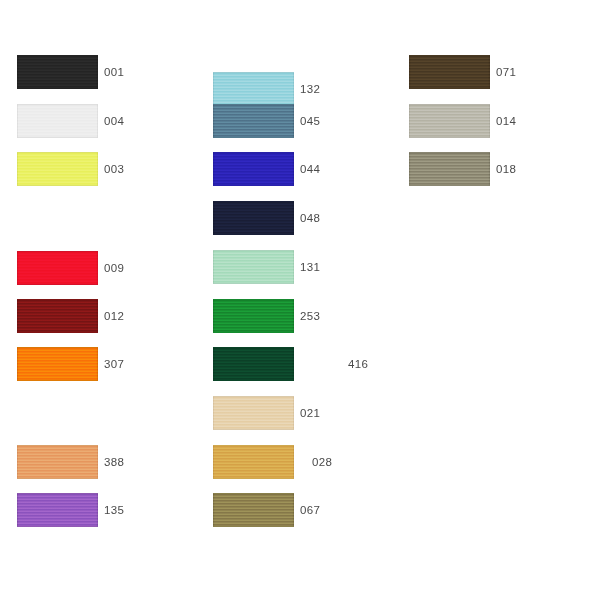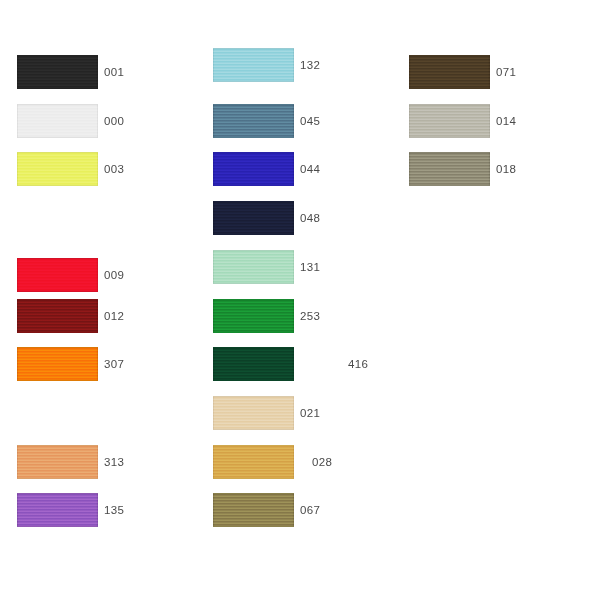--- a/index.html
+++ b/index.html
@@ -74,49 +74,49 @@
 <body style="background: rgb(255, 255, 255);">
 
 <div id="chart">
     <div class="column" style="left: 0px;">
       <div class="swatch-row" style="top: 55px;">
         <div class="swatch" title="black" style="background-color: rgb(38, 38, 38); width: 81px; height: 34px; left: 17px;"></div>
         <div class="swatch-label" style="left: 104px; height: 34px; line-height: 34px; color: rgb(74, 74, 74);">001</div>
       </div>
       <div class="swatch-row" style="top: 103.7px;">
         <div class="swatch light" title="white" style="background-color: rgb(236, 236, 236); width: 81px; height: 34px; left: 17px;"></div>
-        <div class="swatch-label" style="left: 104px; height: 34px; line-height: 34px; color: rgb(74, 74, 74);">000</div>
+        <div class="swatch-label" style="left: 104px; height: 34px; line-height: 34px; color: rgb(74, 74, 74);">004</div>
       </div>
       <div class="swatch-row" style="top: 152.4px;">
         <div class="swatch light" title="fluorescent-yellow" style="background-color: rgb(233, 240, 96); width: 81px; height: 34px; left: 17px;"></div>
         <div class="swatch-label" style="left: 104px; height: 34px; line-height: 34px; color: rgb(74, 74, 74);">003</div>
       </div>
-      <div class="swatch-row" style="top: 258px; text-align: center;">
+      <div class="swatch-row" style="top: 251px; text-align: center;">
         <div class="swatch" title="red" style="background-color: rgb(242, 18, 41); width: 81px; height: 34px; left: 17px;"></div>
         <div class="swatch-label" style="left: 104px; height: 34px; line-height: 34px; color: rgb(74, 74, 74);">009</div>
       </div>
       <div class="swatch-row" style="top: 298.5px;">
         <div class="swatch" title="dark-burgundy" style="background-color: rgb(124, 21, 21); width: 81px; height: 34px; left: 17px;"></div>
         <div class="swatch-label" style="left: 104px; height: 34px; line-height: 34px; color: rgb(74, 74, 74);">012</div>
       </div>
       <div class="swatch-row" style="top: 347.2px;">
         <div class="swatch" title="orange" style="background-color: rgb(249, 119, 8); width: 81px; height: 34px; left: 17px;"></div>
         <div class="swatch-label" style="left: 104px; height: 34px; line-height: 34px; color: rgb(74, 74, 74);">307</div>
       </div>
       <div class="swatch-row" style="top: 444.6px;">
         <div class="swatch light" title="light-apricot" style="background-color: rgb(231, 155, 98); width: 81px; height: 34px; left: 17px;"></div>
-        <div class="swatch-label" style="left: 104px; height: 34px; line-height: 34px; color: rgb(74, 74, 74);">313</div>
+        <div class="swatch-label" style="left: 104px; height: 34px; line-height: 34px; color: rgb(74, 74, 74);">388</div>
       </div>
       <div class="swatch-row" style="top: 493.3px;">
         <div class="swatch" title="purple" style="background-color: rgb(145, 87, 192); width: 81px; height: 34px; left: 17px;"></div>
         <div class="swatch-label" style="left: 104px; height: 34px; line-height: 34px; color: rgb(74, 74, 74);">135</div>
       </div>
     </div>
     <div class="column" style="left: 196px;">
-      <div class="swatch-row" style="top: 48px; text-align: right;">
+      <div class="swatch-row" style="top: 72px; text-align: right;">
         <div class="swatch light" title="light-aqua" style="background-color: rgb(146, 210, 220); width: 81px; height: 34px; left: 17px;"></div>
         <div class="swatch-label" style="left: 104px; height: 34px; line-height: 34px; color: rgb(74, 74, 74);">132</div>
       </div>
       <div class="swatch-row" style="top: 103.7px;">
         <div class="swatch" title="slate-blue" style="background-color: rgb(83, 120, 143); width: 81px; height: 34px; left: 17px;"></div>
         <div class="swatch-label" style="left: 104px; height: 34px; line-height: 34px; color: rgb(74, 74, 74);">045</div>
       </div>
       <div class="swatch-row" style="top: 152.4px;">
         <div class="swatch" title="royal-blue" style="background-color: rgb(42, 34, 180); width: 81px; height: 34px; left: 17px;"></div>
         <div class="swatch-label" style="left: 104px; height: 34px; line-height: 34px; color: rgb(74, 74, 74);">044</div>

